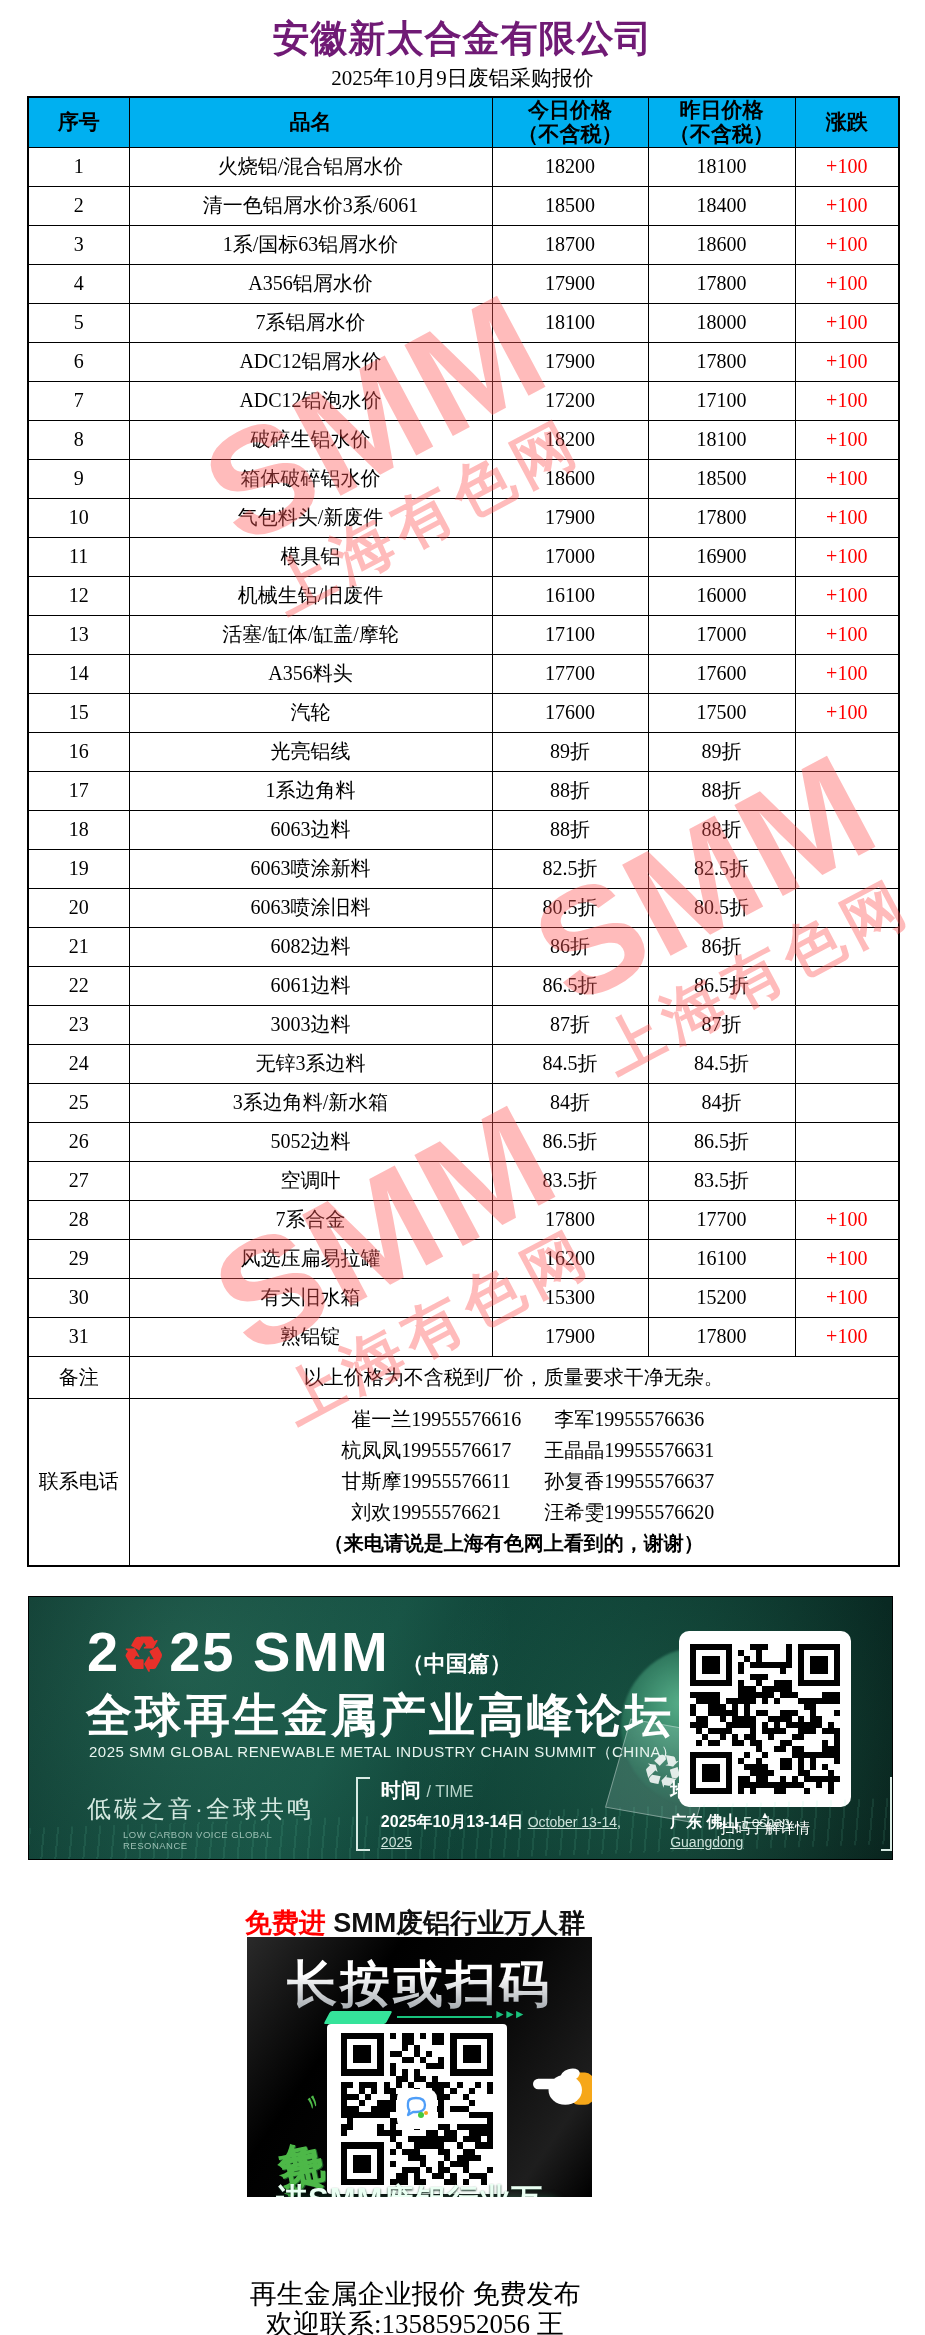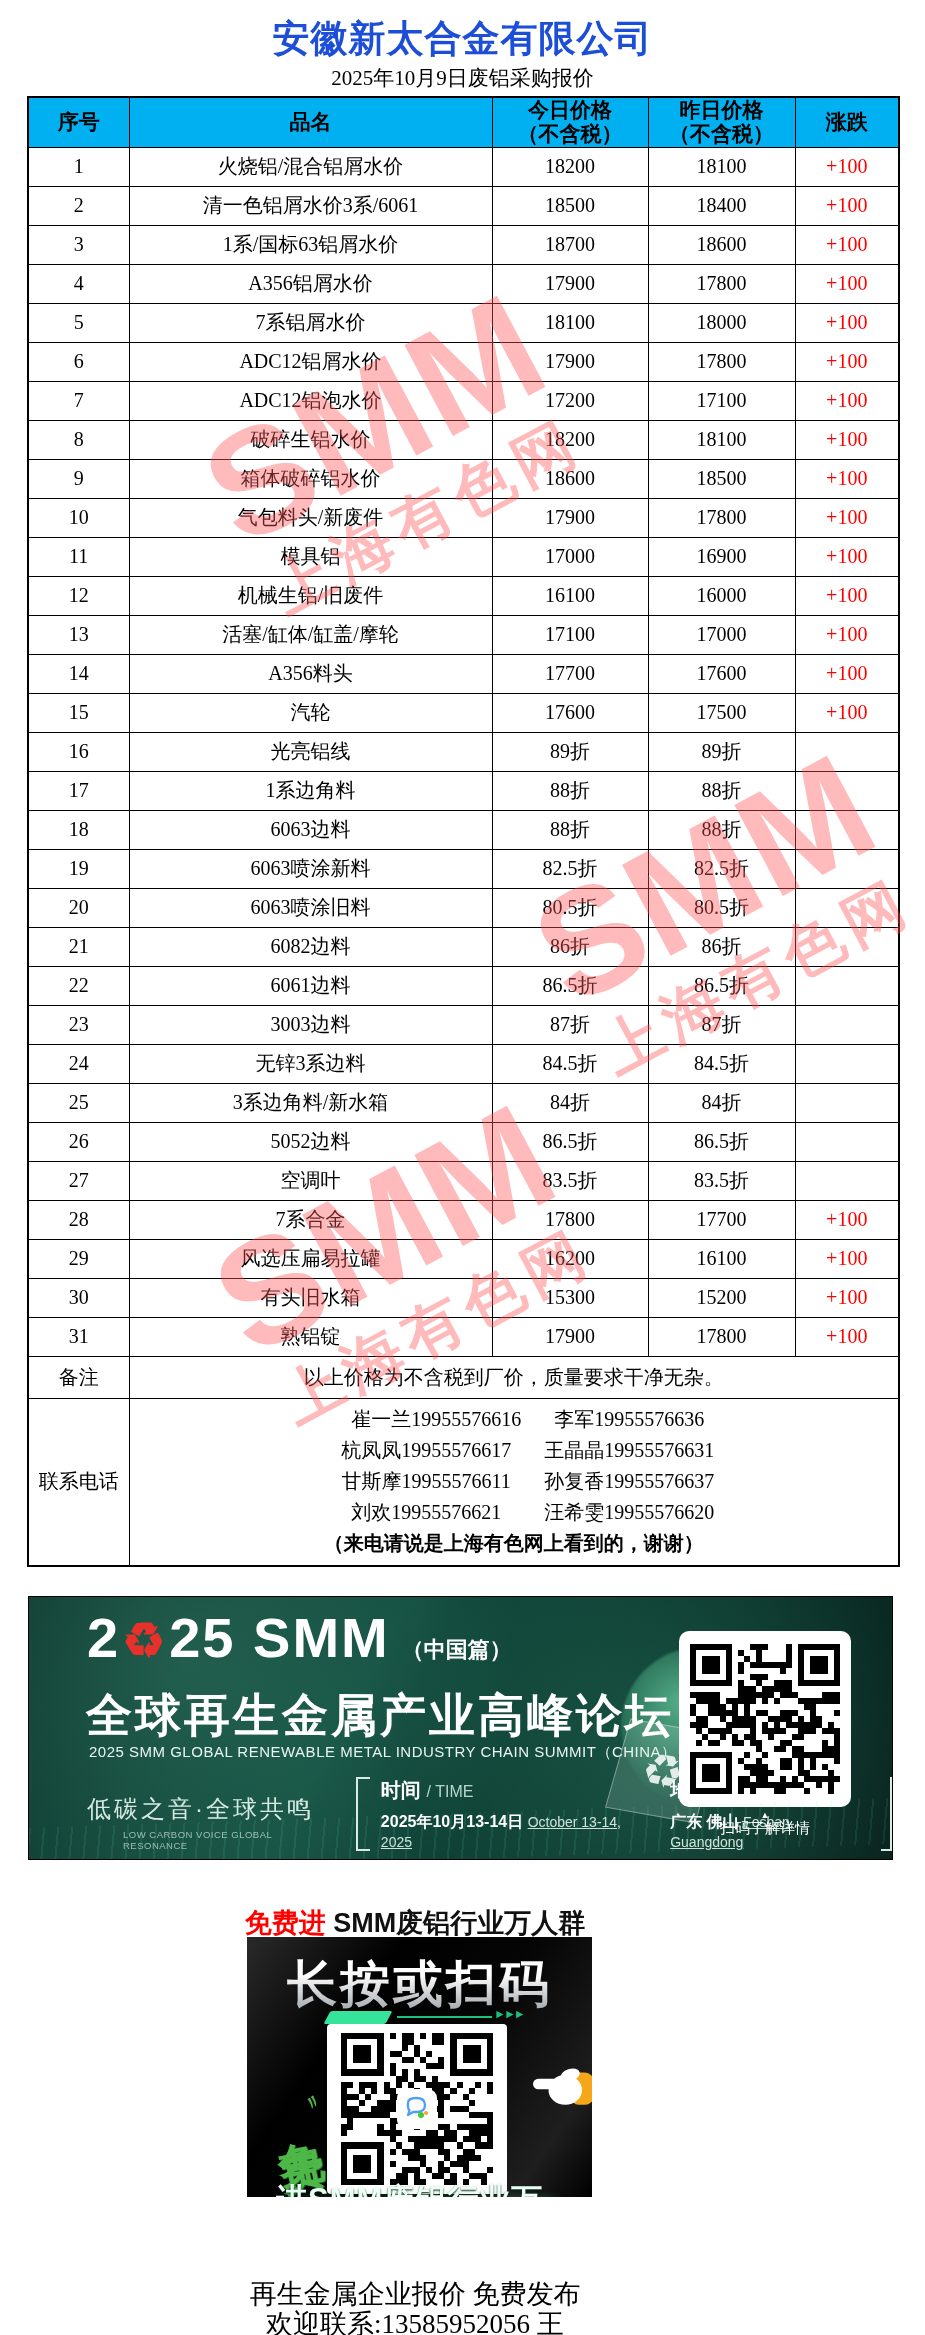--- a/index.html
+++ b/index.html
@@ -7,21 +7,21 @@
   .page {
     position:relative; width:925px; height:2335px; margin:0 auto;
     background:#ffffff; overflow:hidden;
     font-family:"Liberation Serif", serif; color:#000;
   }
 
   
   .company-title {
     position:absolute; top:14px; left:0; width:100%;
     text-align:center; font-family:"Liberation Sans", sans-serif;
-    font-size:37px; font-weight:bold; color:#1d4ed8; letter-spacing:1px;
+    font-size:37px; font-weight:bold; color:#701a75; letter-spacing:1px;
   }
   .date-title {
     position:absolute; top:64px; left:0; width:100%;
     text-align:center; font-size:21px; color:#000;
   }
 
   
   .price-table-wrap { position:absolute; top:96px; left:27px; width:701px; }
   table.price-table { width:100%; border-collapse:collapse; table-layout:fixed; border:2px solid #000; }
   table.price-table td, table.price-table th {
@@ -74,21 +74,21 @@
     position:absolute; left:592px; top:50px; width:160px; height:160px; border-radius:50%;
     background:radial-gradient(circle at 38% 35%, rgba(140,255,200,0.55), rgba(40,140,100,0.25) 55%, transparent 72%);
     filter:blur(1px);
   }
   .recycle-panel {
     position:absolute; left:588px; top:128px; width:92px; height:92px;
     background:rgba(220,255,240,0.16); border:1px solid rgba(255,255,255,0.35);
     transform:rotate(10deg) skewX(-6deg); display:flex; align-items:center; justify-content:center;
     font-size:46px; color:rgba(255,255,255,0.85);
   }
-  .banner-logo-row { position:absolute; left:58px; top:8px; display:flex; align-items:baseline; }
+  .banner-logo-row { position:absolute; left:58px; top:22px; display:flex; align-items:baseline; }
   .banner-logo { font-size:56px; font-weight:bold; letter-spacing:2px; }
   .recycle-mark { color:#e8312a; font-size:48px; margin:0 2px; }
   .banner-edition { font-size:22px; font-weight:bold; margin-left:12px; }
   .banner-title-cn { position:absolute; left:57px; top:88px; font-size:46px; font-weight:bold; letter-spacing:3px; }
   .banner-title-en { position:absolute; left:60px; top:146px; font-size:15px; font-weight:500; color:#e9f5f0; letter-spacing:0.5px; }
   .banner-bottom { position:absolute; left:58px; top:180px; display:flex; align-items:flex-end; }
   .slogan-cn { font-size:24px; color:#d5e9e1; letter-spacing:3px; font-weight:500; }
   .slogan-en { font-size:9.5px; color:#9dbfb4; margin-top:4px; letter-spacing:0.5px;padding-left:36px; }
   .vbr { width:12px; align-self:stretch; margin:0 14px 0 26px; border-left:2px solid #d8ebe4; position:relative; }
   .vbr::before, .vbr::after { content:""; position:absolute; left:0; width:12px; border-top:2px solid #d8ebe4; }

